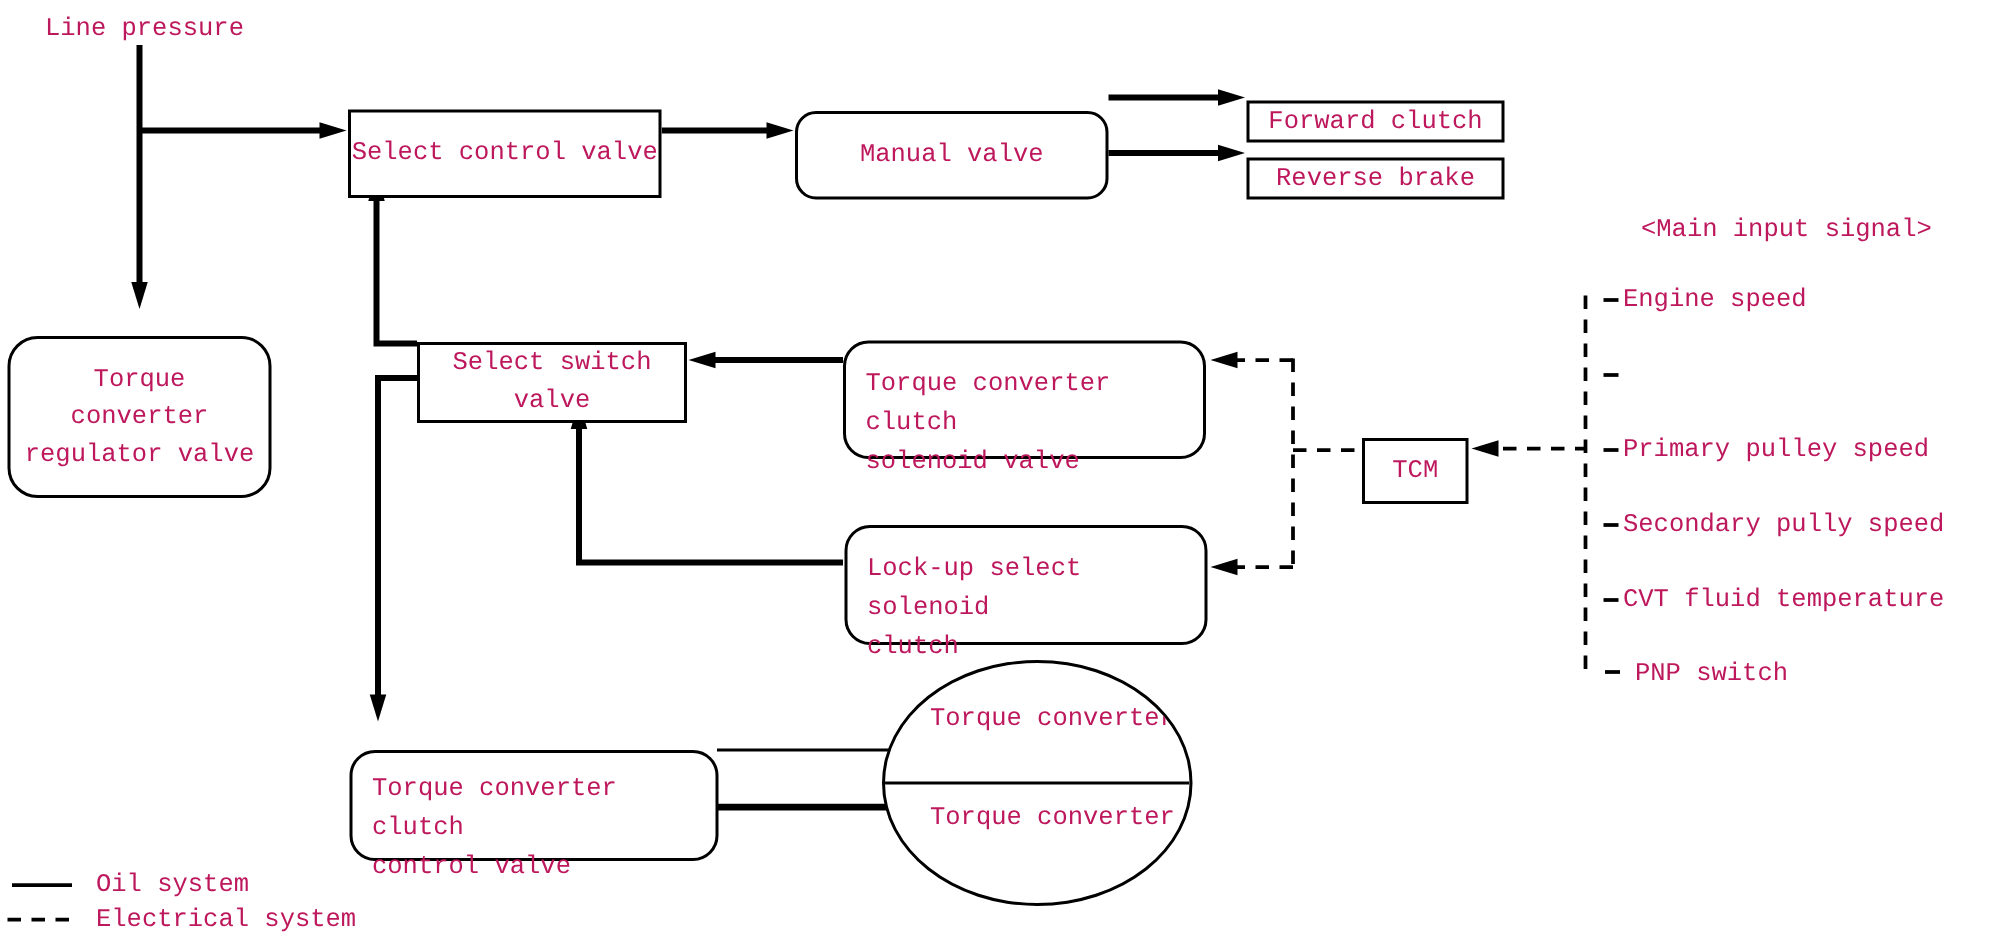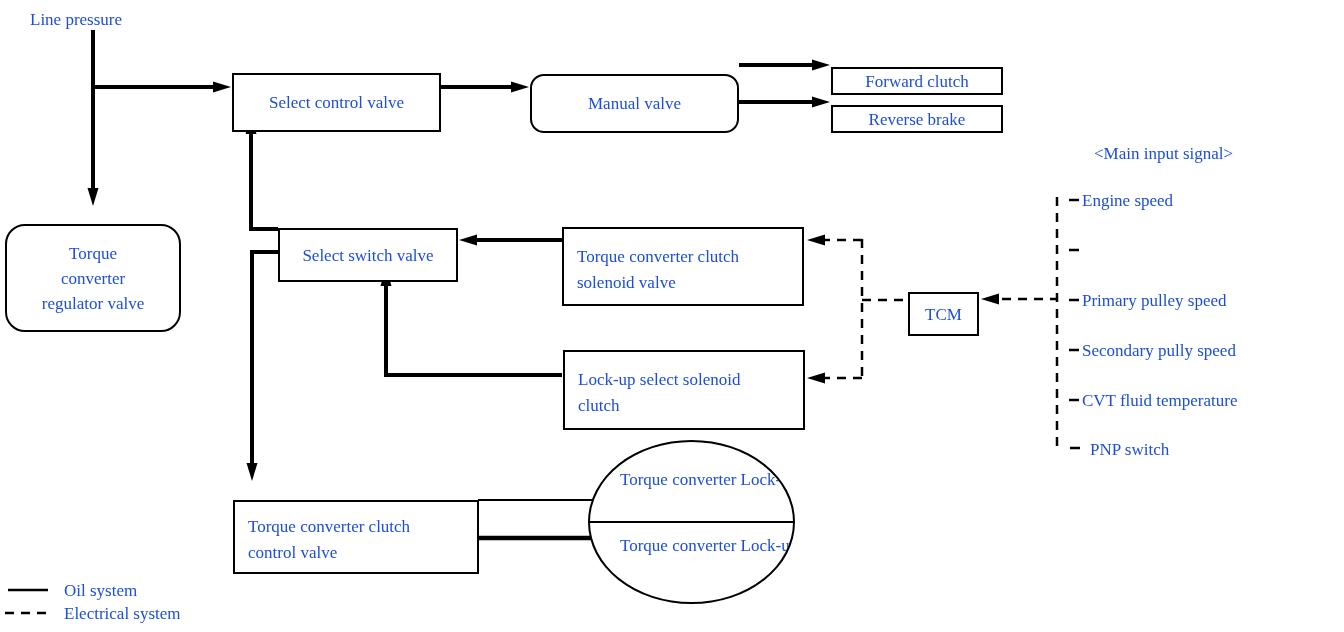--- a/index.html
+++ b/index.html
@@ -1,22 +1,22 @@
 <!DOCTYPE html>
 <html><head>
 <meta charset="utf-8">
 <style>
   html, body { margin: 0; padding: 0; background: #ffffff; }
   .stage {
     position: relative;
     width: 1344px;
     height: 632px;
     background: #ffffff;
-    font-family: Liberation Serif, serif;
-    color: #1d4ed8;
+    font-family: Liberation Mono, monospace;
+    color: #be185d;
     overflow: hidden;
   }
   .stage svg { position: absolute; left: 0; top: 0; }
   .box {
     position: absolute;
     box-sizing: border-box;
     border: 2px solid #000;
     background: #fff;
     font-size: 17px;
     line-height: 21px;
@@ -25,20 +25,21 @@
   .box.center {
     display: flex;
     flex-direction: column;
     align-items: center;
     justify-content: center;
     text-align: center;
   }
   .box.left-text {
     padding: 15px 0 0 13px;
     line-height: 26px;
+    border-radius: 17px;
   }
   .box.left-text .bline { display: block; }
   .box.center .bline { display: block; line-height: 25px; }
   .label {
     position: absolute;
     font-size: 17px;
     line-height: 20px;
     white-space: nowrap;
   }
   .ellipse {

